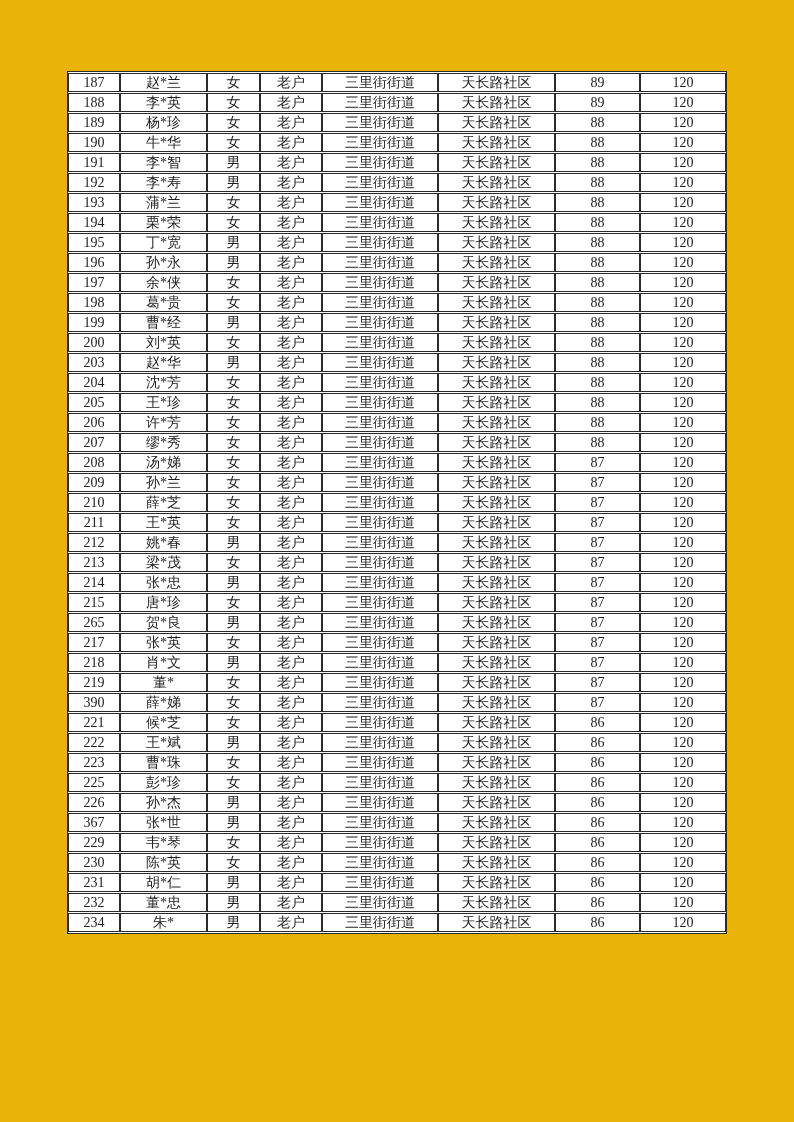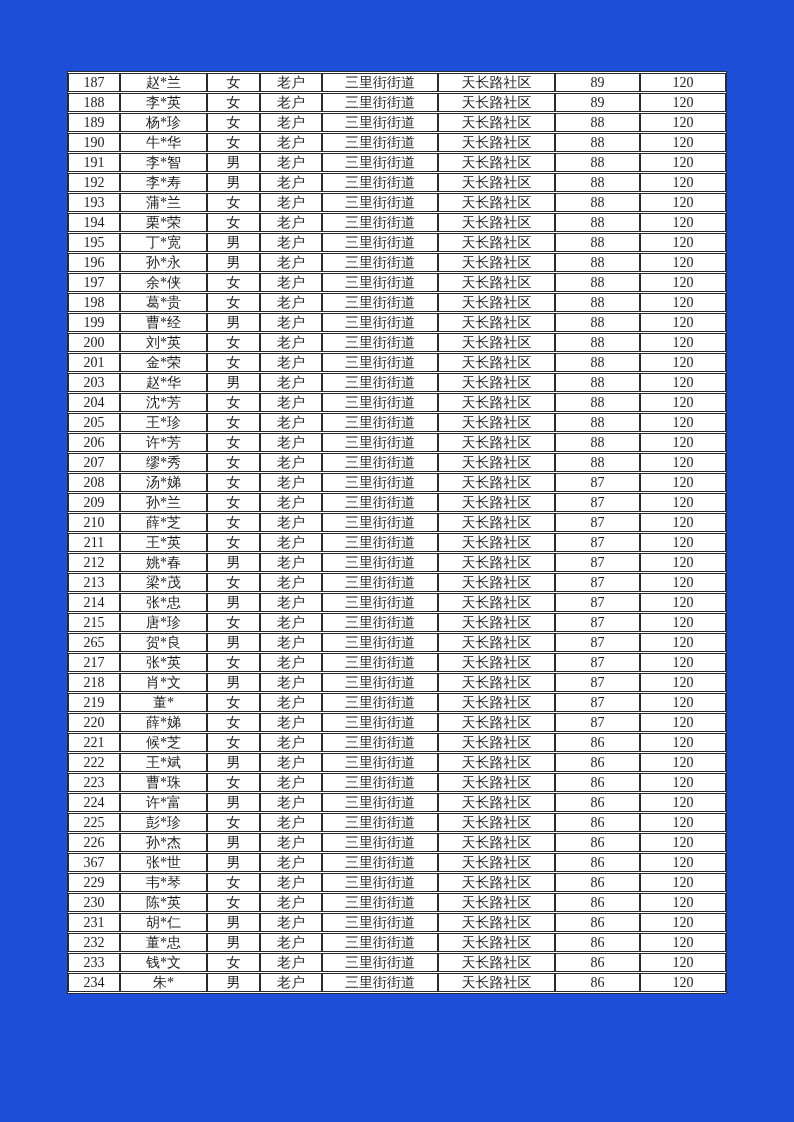--- a/index.html
+++ b/index.html
@@ -7,21 +7,21 @@
     padding: 0;
     background: #ffffff;
     width: 794px;
     height: 1122px;
     font-family: "Liberation Serif", "DejaVu Serif", serif;
   }
   .page {
     position: relative;
     width: 794px;
     height: 1122px;
-    background: #1d4ed8;
+    background: #eab308;
     overflow: hidden;
   }
   table.score-table {
     position: absolute;
     left: 67px;
     top: 71px;
     width: 658px;
     table-layout: fixed;
     border-collapse: separate;
     border-spacing: 0 1px;
@@ -200,30 +200,20 @@
           <td>200</td>
           <td>刘*英</td>
           <td>女</td>
           <td>老户</td>
           <td>三里街街道</td>
           <td>天长路社区</td>
           <td>88</td>
           <td>120</td>
         </tr>
         <tr>
-          <td>201</td>
-          <td>金*荣</td>
-          <td>女</td>
-          <td>老户</td>
-          <td>三里街街道</td>
-          <td>天长路社区</td>
-          <td>88</td>
-          <td>120</td>
-        </tr>
-        <tr>
           <td>203</td>
           <td>赵*华</td>
           <td>男</td>
           <td>老户</td>
           <td>三里街街道</td>
           <td>天长路社区</td>
           <td>88</td>
           <td>120</td>
         </tr>
         <tr>
@@ -380,21 +370,21 @@
           <td>219</td>
           <td>董*</td>
           <td>女</td>
           <td>老户</td>
           <td>三里街街道</td>
           <td>天长路社区</td>
           <td>87</td>
           <td>120</td>
         </tr>
         <tr>
-          <td>220</td>
+          <td>390</td>
           <td>薛*娣</td>
           <td>女</td>
           <td>老户</td>
           <td>三里街街道</td>
           <td>天长路社区</td>
           <td>87</td>
           <td>120</td>
         </tr>
         <tr>
           <td>221</td>
@@ -420,30 +410,20 @@
           <td>223</td>
           <td>曹*珠</td>
           <td>女</td>
           <td>老户</td>
           <td>三里街街道</td>
           <td>天长路社区</td>
           <td>86</td>
           <td>120</td>
         </tr>
         <tr>
-          <td>224</td>
-          <td>许*富</td>
-          <td>男</td>
-          <td>老户</td>
-          <td>三里街街道</td>
-          <td>天长路社区</td>
-          <td>86</td>
-          <td>120</td>
-        </tr>
-        <tr>
           <td>225</td>
           <td>彭*珍</td>
           <td>女</td>
           <td>老户</td>
           <td>三里街街道</td>
           <td>天长路社区</td>
           <td>86</td>
           <td>120</td>
         </tr>
         <tr>
@@ -493,30 +473,20 @@
           <td>老户</td>
           <td>三里街街道</td>
           <td>天长路社区</td>
           <td>86</td>
           <td>120</td>
         </tr>
         <tr>
           <td>232</td>
           <td>董*忠</td>
           <td>男</td>
-          <td>老户</td>
-          <td>三里街街道</td>
-          <td>天长路社区</td>
-          <td>86</td>
-          <td>120</td>
-        </tr>
-        <tr>
-          <td>233</td>
-          <td>钱*文</td>
-          <td>女</td>
           <td>老户</td>
           <td>三里街街道</td>
           <td>天长路社区</td>
           <td>86</td>
           <td>120</td>
         </tr>
         <tr>
           <td>234</td>
           <td>朱*</td>
           <td>男</td>

